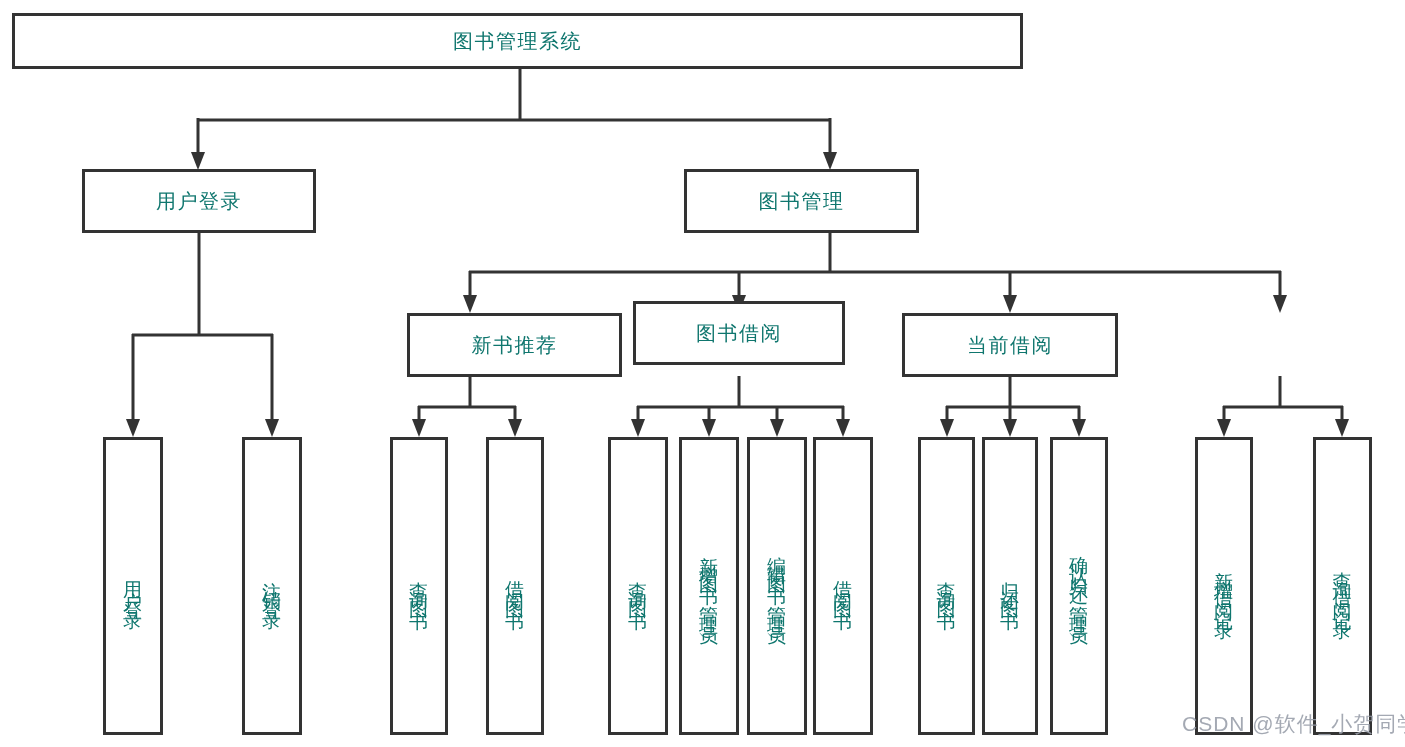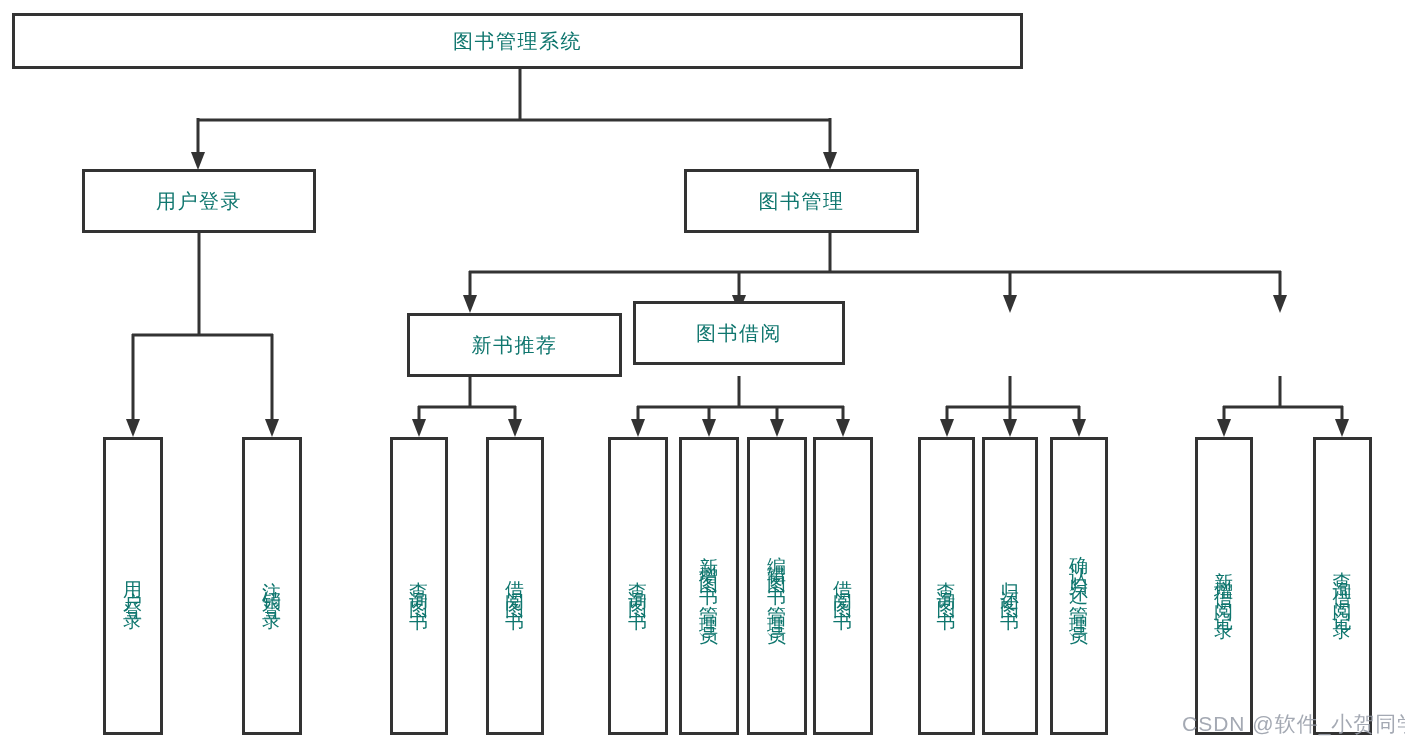--- a/index.html
+++ b/index.html
@@ -138,20 +138,23 @@
   <div class="box n-mgmt">
     <span class="lbl">图书管理</span>
   </div>
 
   <div class="box n-rec">
     <span class="lbl">新书推荐</span>
   </div>
   <div class="box n-bor">
     <span class="lbl">图书借阅</span>
   </div>
+  <div class="box n-cur">
+    <span class="lbl">当前借阅</span>
+  </div>
 
   <div class="box vbox lf lf-1a">
     <span class="lbl">用户登录</span>
   </div>
   <div class="box vbox lf lf-1b">
     <span class="lbl">注销登录</span>
   </div>
 
   <div class="box vbox lf lf-2a">
     <span class="lbl">查询图书</span>

